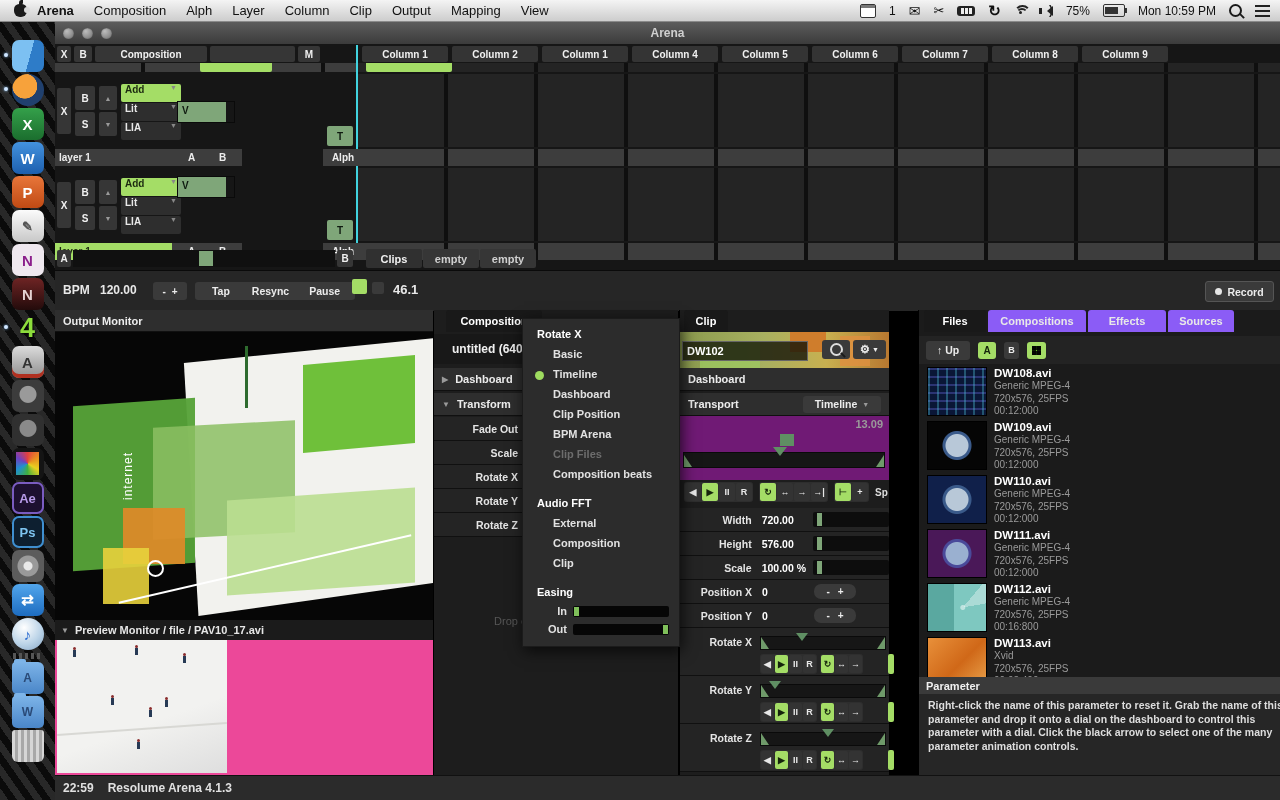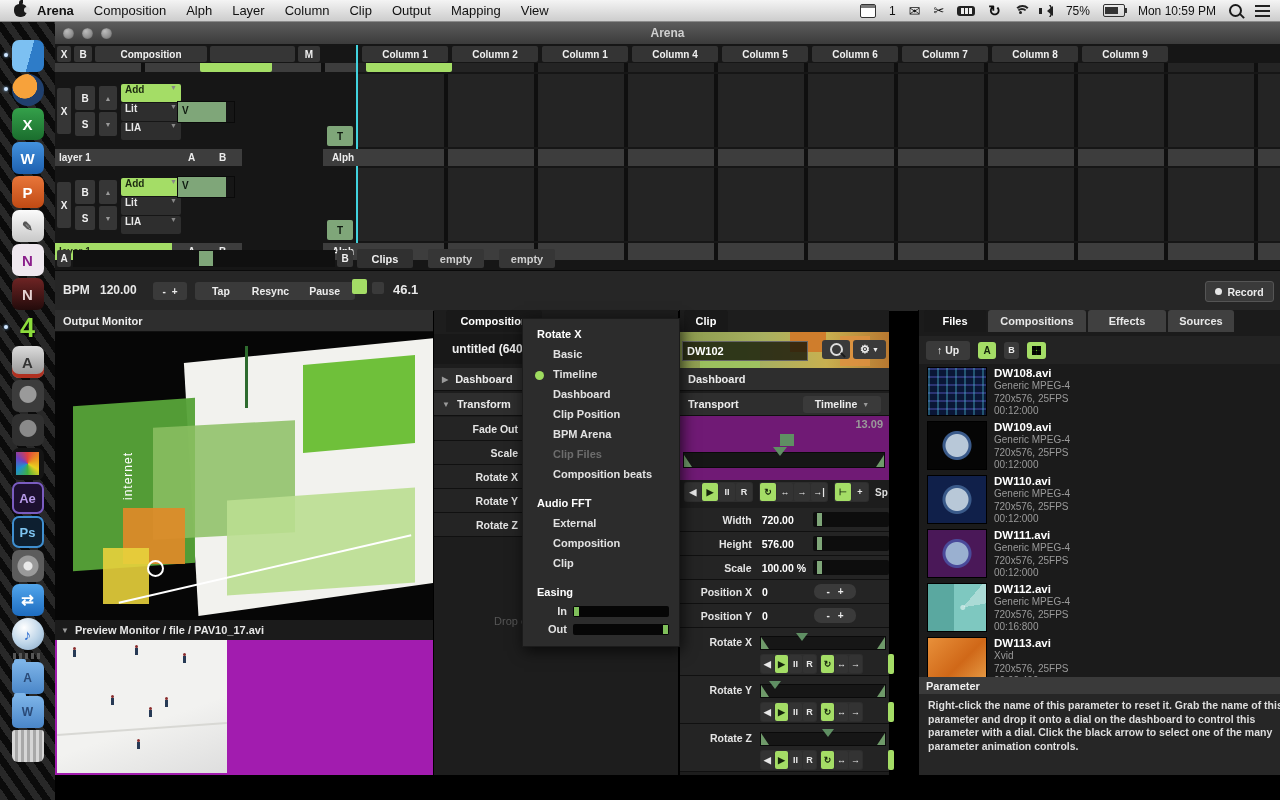--- a/index.html
+++ b/index.html
@@ -68,21 +68,21 @@
   .dd.greensel{background:#a4dd66;color:#1c2a10;}
   .sage{background:#7fa679;color:#0f1a10;}
   .laylab{position:absolute;background:#3d3d3d;color:#ececec;font-size:10px;font-weight:bold;display:flex;align-items:center;padding:0 4px;}
   
   #bpmbar{position:absolute;left:55px;top:270px;width:1225px;height:40px;background:#262626;border-top:1px solid #0a0a0a;}
   #bpmbar .txt{font-size:12px;font-weight:bold;color:#e8e8e8;}
   
   .panelhdr{background:#2e2e2e;color:#ececec;font-size:11px;font-weight:bold;display:flex;align-items:center;padding:0 8px;box-sizing:border-box;border-bottom:1px solid #101010;}
   .paramrow{border-bottom:1px solid #101010;background:#242424;display:flex;align-items:center;box-sizing:border-box;}
   .plabel{font-size:10.5px;font-weight:bold;color:#e4e4e4;text-align:right;}
-  .tab{position:absolute;top:0;height:22px;background:#404040;border-radius:3px 3px 0 0;color:#e8e8e8;
+  .tab{position:absolute;top:0;height:22px;background:#8b5cf6;border-radius:3px 3px 0 0;color:#e8e8e8;
     font-size:11px;font-weight:bold;display:flex;align-items:center;justify-content:center;}
   .tab.active{background:#191919;color:#fff;}
   .tbtn{background:#333;border-radius:2px;color:#e8e8e8;font-size:9px;font-weight:bold;
     display:flex;align-items:center;justify-content:center;flex:none;}
   .tbtn.on{background:#a4dd66;color:#15240c;}
   .track{background:#161616;position:relative;border:1px solid #0a0a0a;}
   .endtri-l{position:absolute;left:0;bottom:0;width:0;height:0;border-left:8px solid #6f9a6a;border-top:12px solid transparent;}
   .endtri-r{position:absolute;right:0;bottom:0;width:0;height:0;border-right:8px solid #6f9a6a;border-top:12px solid transparent;}
   .marker{position:absolute;top:-8px;width:0;height:0;border:7px solid transparent;border-top:9px solid #5f8f63;}
   .slider{background:#0d0d0d;border-radius:2px;position:relative;}
@@ -271,21 +271,21 @@
             <div class="laylab" style="position: absolute; left: 268px; top: 0px; width: 32px; height: 17px; justify-content: center;">Alph</div>
           </div>
         </div>
       </div>
 
     <div class="gridbtn" style="left:2px;top:205px;width:14px;height:17px">A</div>
     <div class="abs" style="left:18px;top:205px;width:262px;height:17px;background:#101010">
       <i class="abs" style="left:126px;top:1px;width:14px;height:15px;background:#7fa679"></i>
     </div>
     <div class="gridbtn" style="left:282px;top:205px;width:16px;height:17px">B</div>
-    <div id="decktabs" style="position:absolute;left:302px;top:204px;display:flex;gap:15px">
+    <div id="decktabs" style="position:absolute;left:311px;top:204px;display:flex;gap:1px">
         <div class="gridbtn" style="position: relative; width: 56px; height: 19px; font-size: 11px; background: rgb(48, 48, 48);">Clips</div>
         <div class="gridbtn" style="position: relative; width: 56px; height: 19px; font-size: 11px; color: rgb(207, 207, 207);">empty</div>
         <div class="gridbtn" style="position: relative; width: 56px; height: 19px; font-size: 11px; color: rgb(207, 207, 207);">empty</div>
       </div>
   </div>
 
   <div id="bpmbar">
     <span class="abs txt" style="left:8px;top:12px">BPM</span>
     <span class="abs txt" style="left:45px;top:12px">120.00</span>
     <span class="abs btn" style="left:98px;top:11px;width:34px;height:18px;font-size:10px;gap:6px">
@@ -299,21 +299,21 @@
     </span>
     <span class="abs" style="left:297px;top:8px;width:15px;height:15px;background:#a4dd66;border-radius:2px"></span>
     <span class="abs" style="left:317px;top:11px;width:12px;height:12px;background:#3a3a3a;border-radius:2px"></span>
     <span class="abs txt" style="left:338px;top:11px;font-size:13px">46.1</span>
     <span class="abs btn" style="left:1150px;top:10px;width:67px;height:19px;font-size:10.5px;gap:5px;border:1px solid #555">
       <i style="width:7px;height:7px;border-radius:50%;background:#e6e6e6"></i>
       <span>Record</span>
     </span>
   </div>
 
-  <div class="abs" style="left:55px;top:310px;width:378px;height:465px;background:#a21caf">
+  <div class="abs" style="left:55px;top:310px;width:378px;height:465px;background:#ec4899">
     <div class="panelhdr" style="height:22px">
         <span>Output Monitor</span>
       </div>
     <div class="abs" style="left:0;top:22px;width:378px;height:288px;background:#060606;overflow:hidden">
       <div class="abs" style="left:88px;top:6px;width:292px;height:278px;background:#f2f2ee;clip-path:polygon(14% 9%,100% 0%,100% 88%,19% 100%)"></div>
       <div class="abs" style="left:18px;top:70px;width:122px;height:165px;background:#56a238;opacity:.96;transform:skewY(-4deg)"></div>
       <div class="abs" style="left:98px;top:92px;width:142px;height:112px;background:#8cc063;opacity:.85;transform:skewY(-3deg)"></div>
       <div class="abs" style="left:248px;top:28px;width:112px;height:88px;background:#6fc03a;transform:skewY(-5deg)"></div>
       <div class="abs" style="left:172px;top:162px;width:188px;height:95px;background:#bade90;opacity:.9;transform:skewY(-4deg)"></div>
       <div class="abs" style="left:68px;top:176px;width:62px;height:56px;background:#e08a28;opacity:.92"></div>
@@ -617,20 +617,24 @@
     <div class="abs" style="left:382px;top:55px;width:7px;height:312px;background:#101010">
       <i class="abs" style="left:1px;top:106px;width:5px;height:44px;background:#4a4a4a;border-radius:2px"></i>
     </div>
     <div class="abs" style="left:0;top:367px;width:391px;height:17px;background:#3a3a3a;display:flex;align-items:center;justify-content:space-between;padding:0 7px;box-sizing:border-box">
       <span style="font-size:11px;font-weight:bold;color:#f0f0f0">Parameter</span>
       <span style="font-size:9px;font-weight:bold;color:#bbb">x</span>
     </div>
     <div class="abs" style="left:0;top:384px;width:391px;height:81px;background:#262626;padding:5px 9px;box-sizing:border-box;font-size:10.5px;font-weight:bold;color:#dedede;line-height:13.5px">Right-click the name of this parameter to reset it. Grab the name of this parameter and drop it onto a dial on the dashboard to control this parameter with a dial. Click the black arrow to select one of the many parameter animation controls.</div>
   </div>
 
+  <div class="abs" style="left:55px;top:775px;width:1225px;height:25px;background:#2b2b2b;border-top:1px solid #111;display:flex;align-items:center;gap:14px;padding-left:8px;box-sizing:border-box">
+    <span style="font-size:12px;font-weight:bold;color:#e0e0e0">22:59</span>
+    <span style="font-size:12px;font-weight:bold;color:#e0e0e0">Resolume Arena 4.1.3</span>
+  </div>
 
   <div id="ctxmenu">
       <div class="cm-header">Rotate X</div>
       <div class="cm-item">Basic</div>
       <div class="cm-item">Timeline<span class="dot"></span></div>
       <div class="cm-item">Dashboard</div>
       <div class="cm-item">Clip Position</div>
       <div class="cm-item">BPM Arena</div>
       <div class="cm-item disabled">Clip Files</div>
       <div class="cm-item">Composition beats</div>

